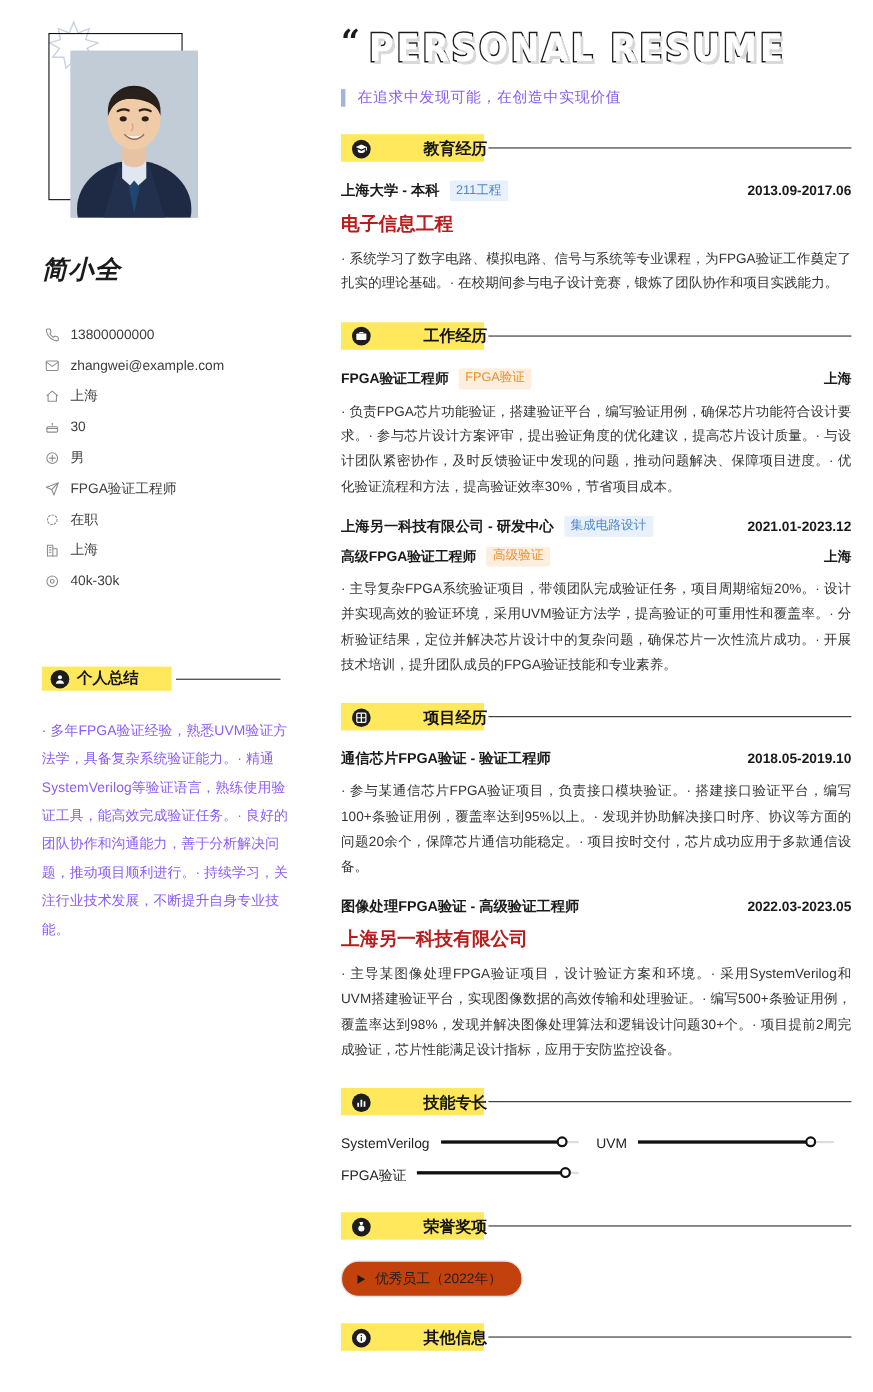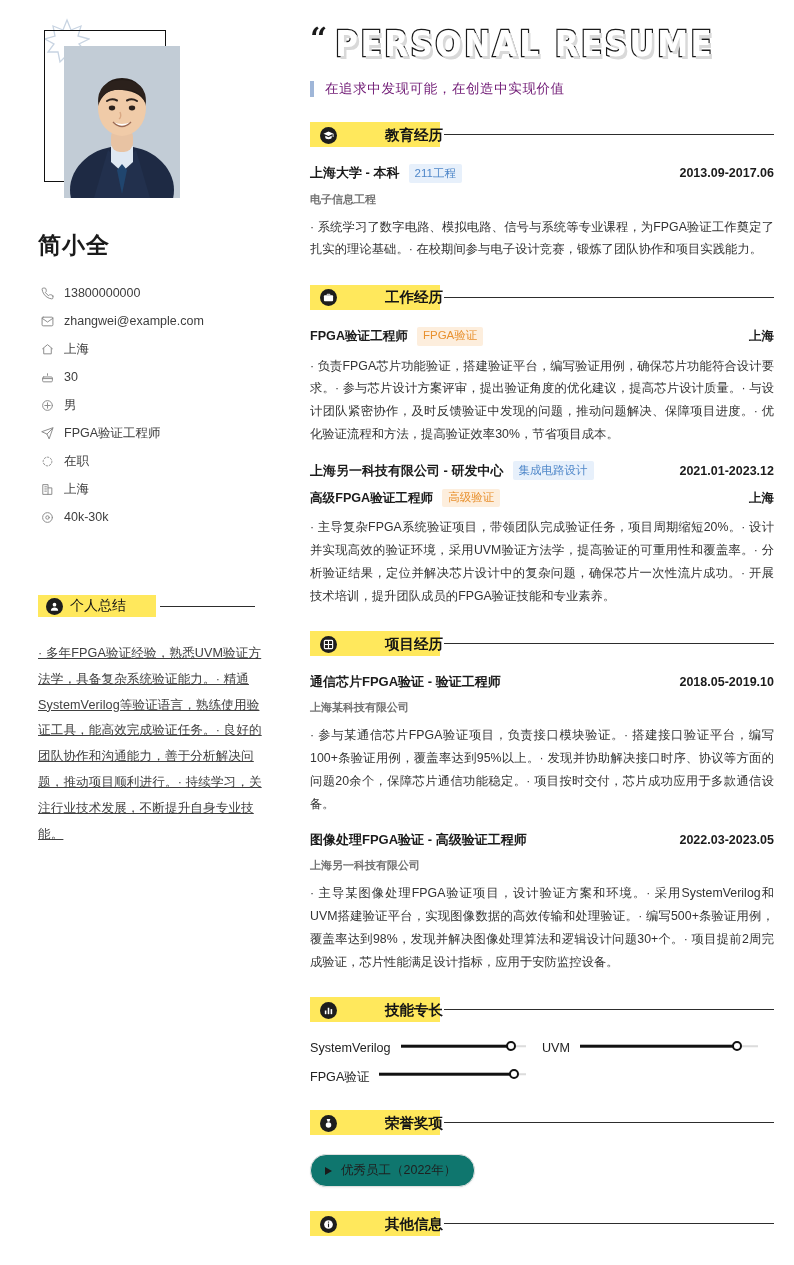--- a/index.html
+++ b/index.html
@@ -60,23 +60,24 @@
     width: 46px;
     height: 46px;
     z-index: 0;
   }
   .person-name {
     margin: 30px 0 0 2px;
     font-size: 23px;
     font-weight: 700;
     letter-spacing: 1px;
     color: #1b1b1b;
+    font-style: italic;
   }
   .contact-list {
-    margin-top: 18px;
+    margin-top: 29px;
     list-style: none;
   }
   .contact-item {
     display: flex;
     align-items: center;
     gap: 10px;
     height: 28px;
     font-size: 12.5px;
     color: #3d3d3d;
     margin-left: 4px;
@@ -111,21 +112,21 @@
   .side-sec-head .badge {
     position: relative;
     z-index: 2;
     margin-left: 8px;
   }
   .side-sec-head .htxt {
     position: relative;
     z-index: 2;
     margin-left: 7px;
     font-size: 14px;
-    font-weight: 400;
+    font-weight: 700;
     color: #141414;
   }
   .side-rule {
     position: absolute;
     left: 122px;
     right: -52px;
     top: 13px;
     height: 1px;
     background: #2d2d2d;
     z-index: 1;
@@ -137,23 +138,22 @@
     display: inline-flex;
     align-items: center;
     justify-content: center;
     flex: 0 0 17px;
   }
   .badge svg { display: block; }
   .summary-text {
     margin: 22px 2px 0 2px;
     font-size: 12.6px;
     line-height: 2.05;
-    color: #404040;
+    color: #8b5cf6;
     letter-spacing: 0.1px;
-    text-decoration: underline;
   }
 
   
   .main {
     flex: 1;
     padding: 22px 20px 0 10px;
     position: relative;
   }
   .title-row {
     display: flex;
@@ -189,21 +189,21 @@
     gap: 11px;
     margin-top: 14px;
   }
   .subtitle-bar {
     width: 4px; height: 16px;
     background: #9fb6d8;
     flex: 0 0 4px;
   }
   .subtitle-text {
     font-size: 13.5px;
-    color: #701a75;
+    color: #8b5cf6;
     letter-spacing: 0.6px;
   }
 
   
   .sec-head {
     position: relative;
     margin-top: 24px;
     height: 26px;
     display: flex;
     align-items: center;
@@ -286,23 +286,23 @@
     color: #1b1b1b;
   }
   .entry-loc {
     font-size: 12.5px;
     font-weight: 700;
     color: #1b1b1b;
     white-space: nowrap;
   }
   .entry-org {
     margin-top: 9px;
-    font-size: 11px;
-    font-weight: 700;
-    color: #737373;
+    font-size: 17px;
+    font-weight: 700;
+    color: #b91c1c;
   }
   .entry-desc {
     margin-top: 9px;
     font-size: 12.3px;
     line-height: 1.85;
     color: #333;
     text-align: justify;
     letter-spacing: 0.05px;
   }
 
@@ -367,21 +367,21 @@
   }
   .award-chip {
     display: inline-flex;
     align-items: center;
     gap: 9px;
     border: 1px solid #e0e0e0;
     border-radius: 16px;
     padding: 7px 18px 7px 14px;
     font-size: 12.5px;
     color: #1f1f1f;
-    background: #0f766e;
+    background: #c2410c;
     box-shadow: 0 1px 2px rgba(0,0,0,0.05);
   }
   .award-chip .tri {
     width: 0; height: 0;
     border-left: 7px solid #1a1a1a;
     border-top: 4.5px solid transparent;
     border-bottom: 4.5px solid transparent;
   }
 </style>
 </head>
@@ -602,21 +602,20 @@
       </span>
       <span class="htxt">项目经历</span>
     </div>
     <div class="entry">
       <div class="entry-row">
         <div class="entry-left">
           <span class="entry-title">通信芯片FPGA验证 - 验证工程师</span>
         </div>
         <span class="entry-date">2018.05-2019.10</span>
       </div>
-      <div class="entry-org">上海某科技有限公司</div>
       <p class="entry-desc">· 参与某通信芯片FPGA验证项目，负责接口模块验证。· 搭建接口验证平台，编写100+条验证用例，覆盖率达到95%以上。· 发现并协助解决接口时序、协议等方面的问题20余个，保障芯片通信功能稳定。· 项目按时交付，芯片成功应用于多款通信设备。</p>
     </div>
     <div class="entry">
       <div class="entry-row">
         <div class="entry-left">
           <span class="entry-title">图像处理FPGA验证 - 高级验证工程师</span>
         </div>
         <span class="entry-date">2022.03-2023.05</span>
       </div>
       <div class="entry-org">上海另一科技有限公司</div>

